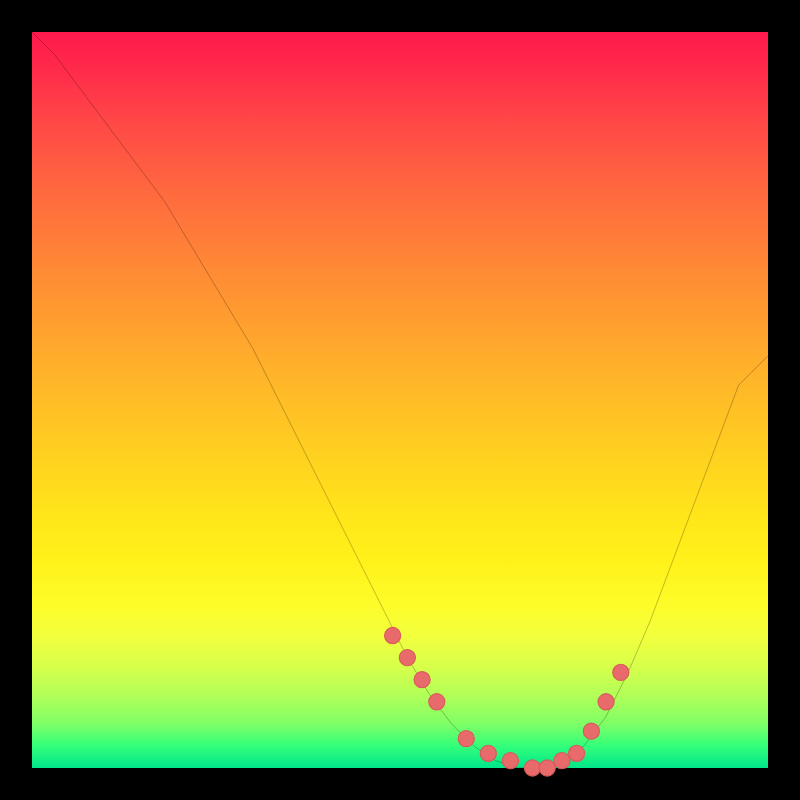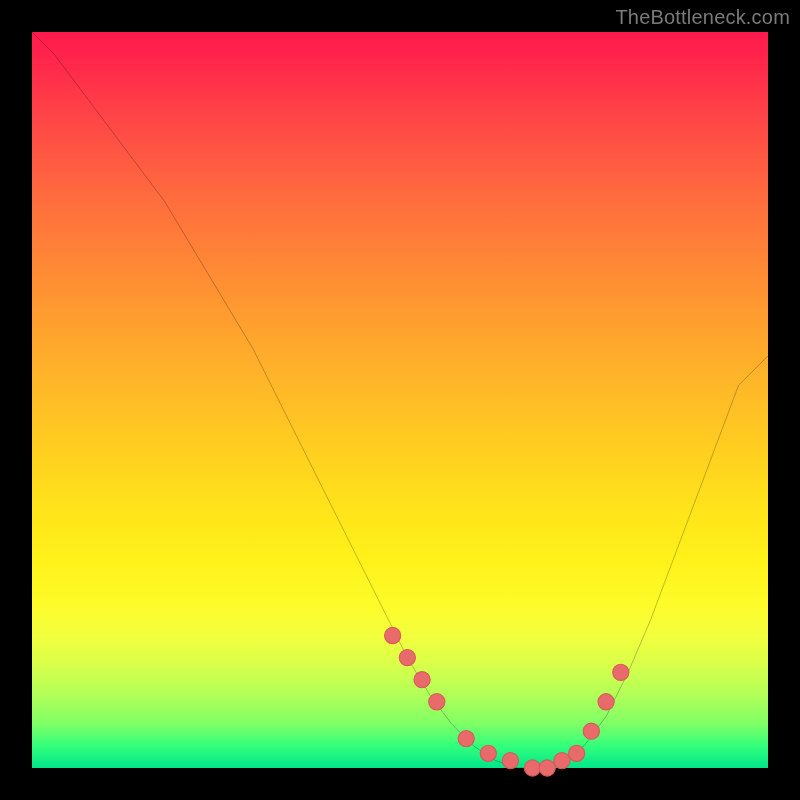--- a/index.html
+++ b/index.html
@@ -84,14 +84,13 @@
         <circle cx="68" cy="100" r="1.1" fill="#e86a6a" stroke="#d85a5a" stroke-width="0.15"></circle>
         <circle cx="70" cy="100" r="1.1" fill="#e86a6a" stroke="#d85a5a" stroke-width="0.15"></circle>
         <circle cx="72" cy="99" r="1.1" fill="#e86a6a" stroke="#d85a5a" stroke-width="0.15"></circle>
         <circle cx="74" cy="98" r="1.1" fill="#e86a6a" stroke="#d85a5a" stroke-width="0.15"></circle>
         <circle cx="76" cy="95" r="1.1" fill="#e86a6a" stroke="#d85a5a" stroke-width="0.15"></circle>
         <circle cx="78" cy="91" r="1.1" fill="#e86a6a" stroke="#d85a5a" stroke-width="0.15"></circle>
         <circle cx="80" cy="87" r="1.1" fill="#e86a6a" stroke="#d85a5a" stroke-width="0.15"></circle>
       </g>
   </svg>
 
-  <div class="watermark">TheBottleneck.com</div>
 </div>
 
 </body></html>

